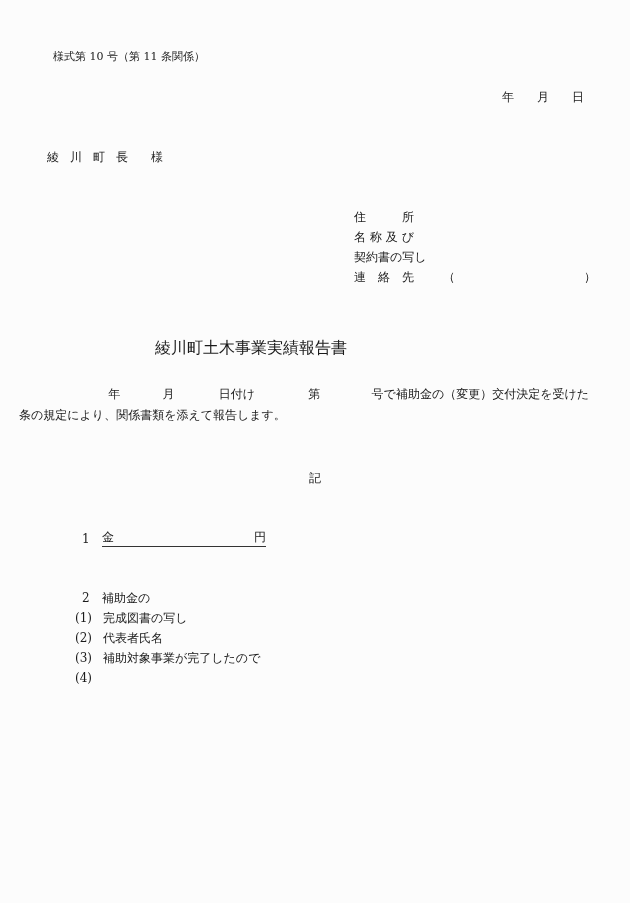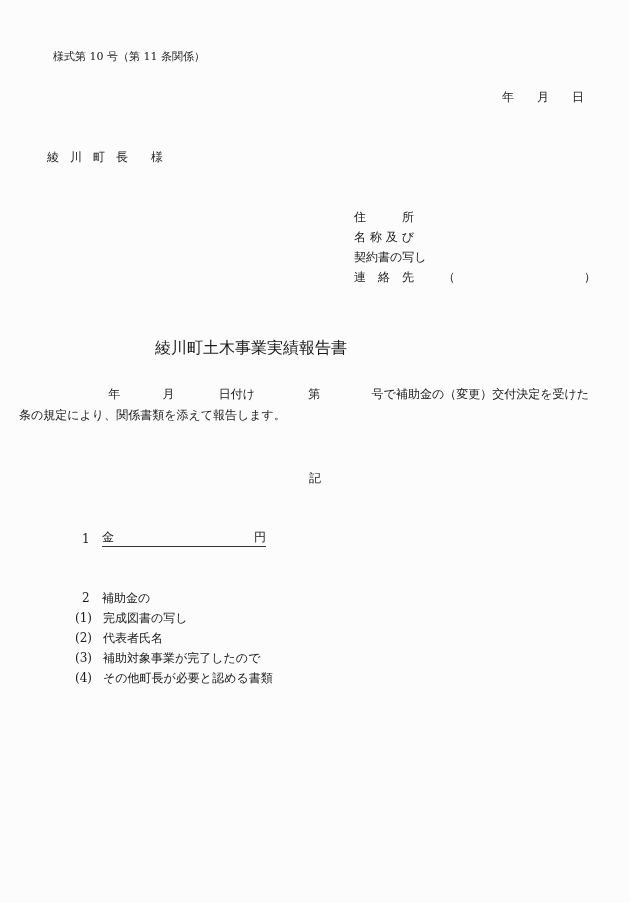--- a/index.html
+++ b/index.html
@@ -162,15 +162,14 @@
   <div class="sub">
     <span class="idx">(2)</span>
     <span>代表者氏名</span>
   </div>
   <div class="sub">
     <span class="idx">(3)</span>
     <span>補助対象事業が完了したので</span>
   </div>
   <div class="sub">
     <span class="idx">(4)</span>
-    <span>その他町長が必要と認める書類</span>
   </div>
 </div>
 
 </body></html>

